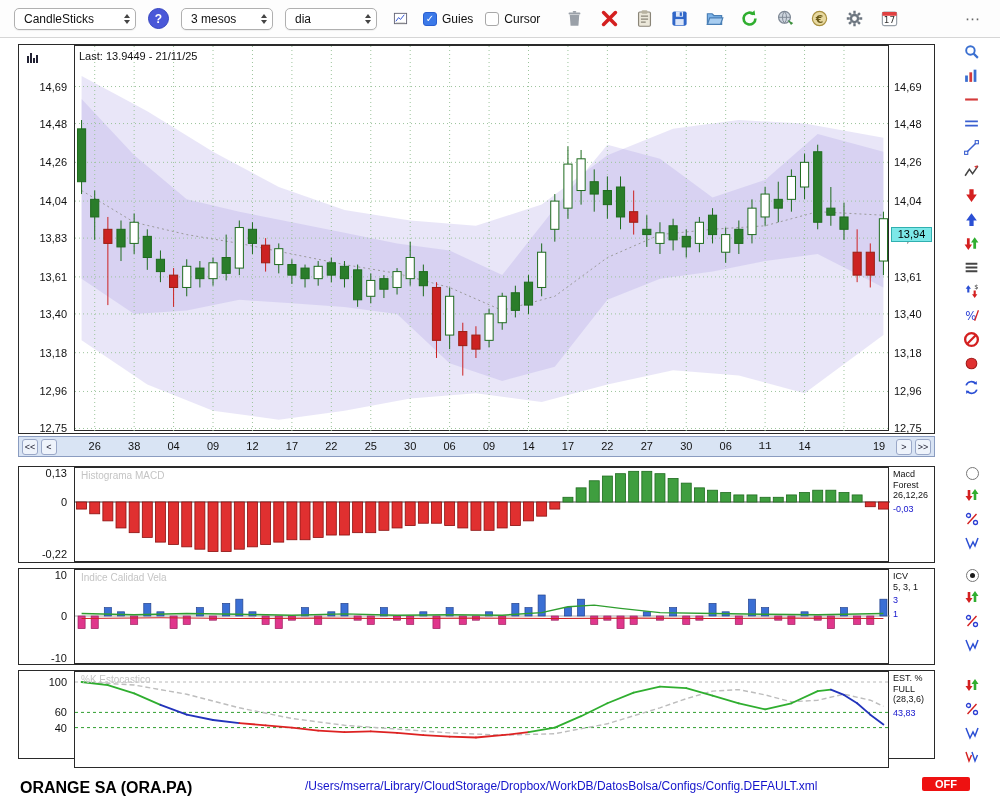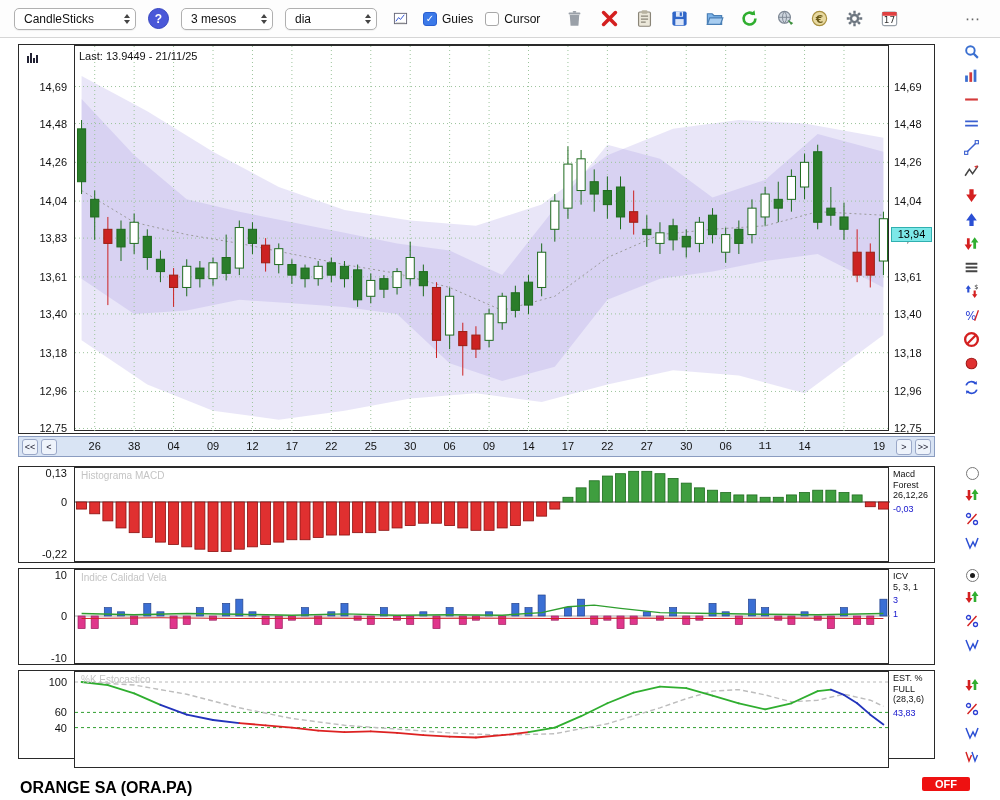--- a/index.html
+++ b/index.html
@@ -797,16 +797,17 @@
       <div class="cbtn">
         <svg viewBox="0 0 16 16">
           <path d="M2 3l3 9 2.5-6" fill="none" stroke="#d42020" stroke-width="1.4"></path>
           <path d="M8 3l3 9 2.5-6" fill="none" stroke="#2b4fd4" stroke-width="1.4"></path>
         </svg>
       </div>
     </div>
 
   <div class="status">
     <span class="sym">ORANGE SA (ORA.PA)</span>
+    <span class="cfgpath">/Users/mserra/Library/CloudStorage/Dropbox/WorkDB/DatosBolsa/Configs/Config.DEFAULT.xml</span>
     <span class="off">OFF</span>
   </div>
 
 </div>
 
 </body></html>

